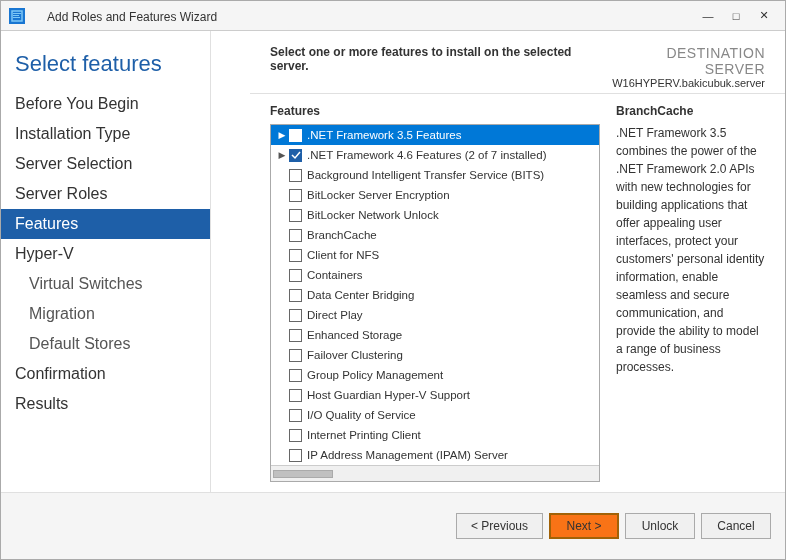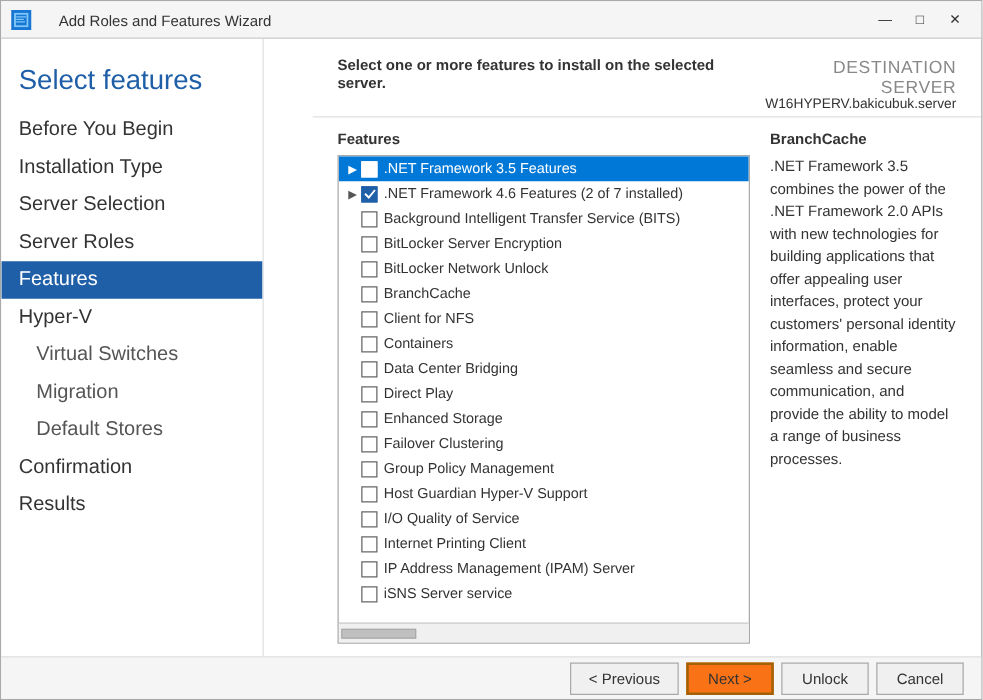--- a/index.html
+++ b/index.html
@@ -256,21 +256,21 @@
       margin-bottom: 6px;
     }
     .description-text {
       font-size: 12px;
       color: #333;
       line-height: 1.5;
     }
 
     
     .footer {
-      height: 34px;
+      height: 67px;
       border-top: 1px solid #e0e0e0;
       background: #f5f5f5;
       display: flex;
       align-items: center;
       justify-content: flex-end;
       padding: 0 14px;
       gap: 6px;
       flex-shrink: 0;
     }
     .footer-btn {

